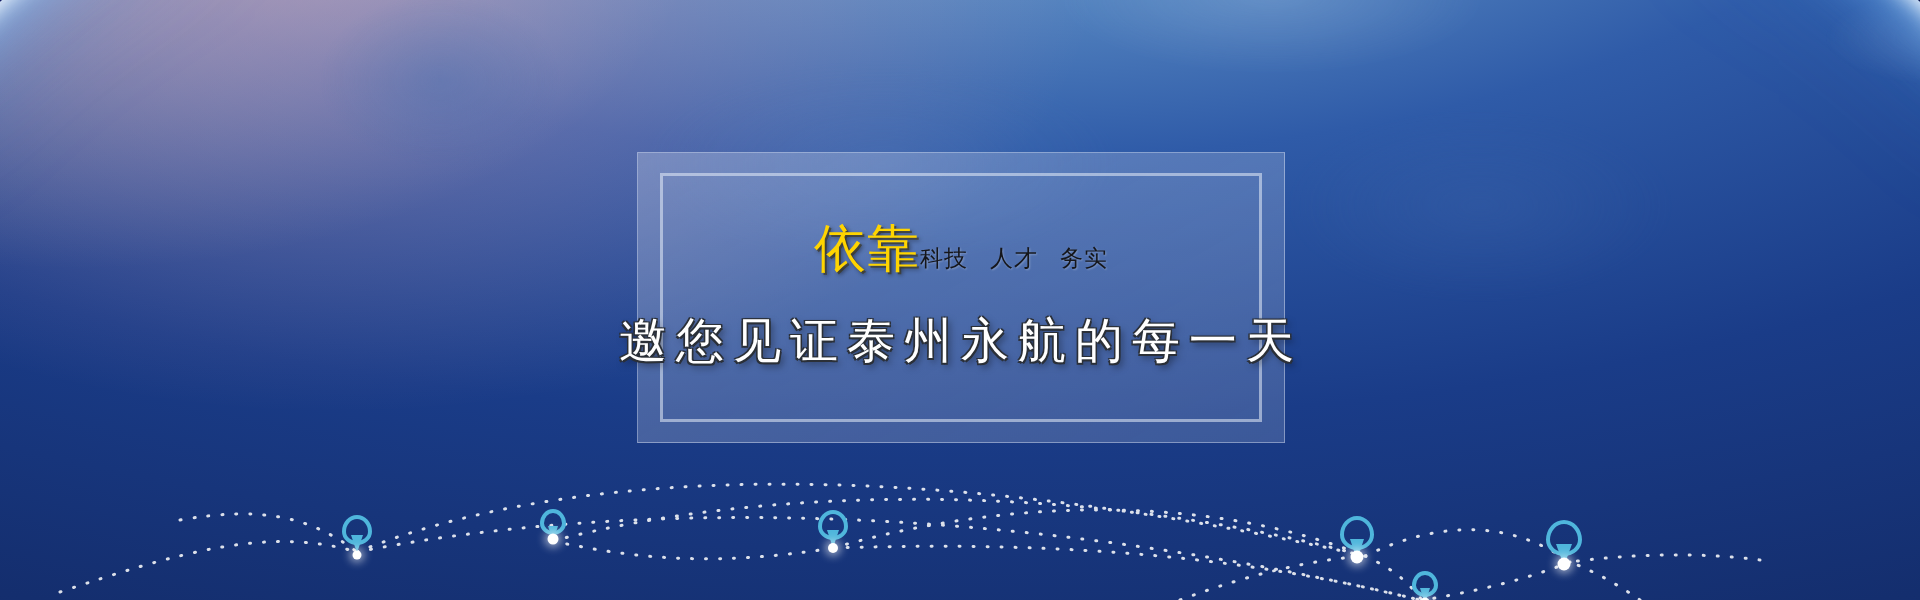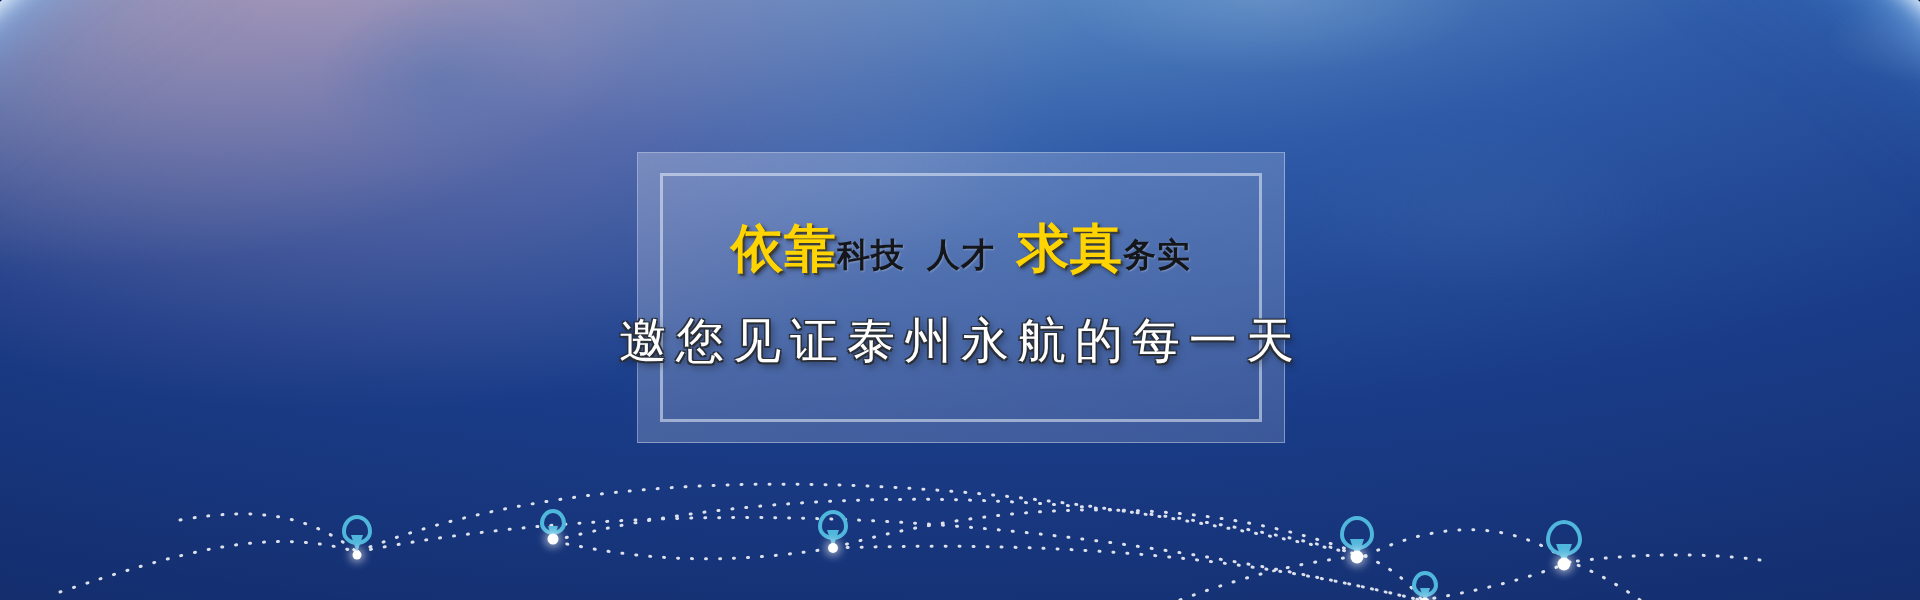--- a/index.html
+++ b/index.html
@@ -157,34 +157,34 @@
   .slogan-content{
     position:absolute;inset:0;
     display:flex;flex-direction:column;
     align-items:center;justify-content:center;
     gap:34px;
   }
 
   .line1{
     white-space:nowrap;
     font-family:"Liberation Serif","DejaVu Serif",serif;
-    font-weight:700;
+    font-weight:400;
     letter-spacing:1px;
     line-height:1;
     display:flex;align-items:baseline;
   }
   .big{
     font-size:52px;
     color:#FFD400;
     text-shadow:
       2px 2px 0 rgba(60,45,0,.55),
       3px 3px 4px rgba(0,0,0,.45);
   }
   .small{
-    font-size:33px;
+    font-size:23px;
     color:#15161a;
     text-shadow:1px 1px 2px rgba(255,255,255,.28);
   }
   .gap{display:inline-block;width:22px;}
 
   .line2{
     white-space:nowrap;
     font-family:"Liberation Serif","DejaVu Serif",serif;
     font-size:48px;
     letter-spacing:9px;
@@ -280,20 +280,19 @@
 
   <div id="slogan-panel">
     <div id="slogan-inner-frame"></div>
     <div class="slogan-content">
       <div class="line1" id="slogan-line1">
           <span class="big">依靠</span>
           <span class="small">科技</span>
           <span class="gap"></span>
           <span class="small">人才</span>
           <span class="gap"></span>
-          <span class="big">求真</span>
           <span class="small">务实</span>
         </div>
       <div class="line2">邀您见证泰州永航的每一天</div>
     </div>
   </div>
 
 </div>
 
 </body></html>

